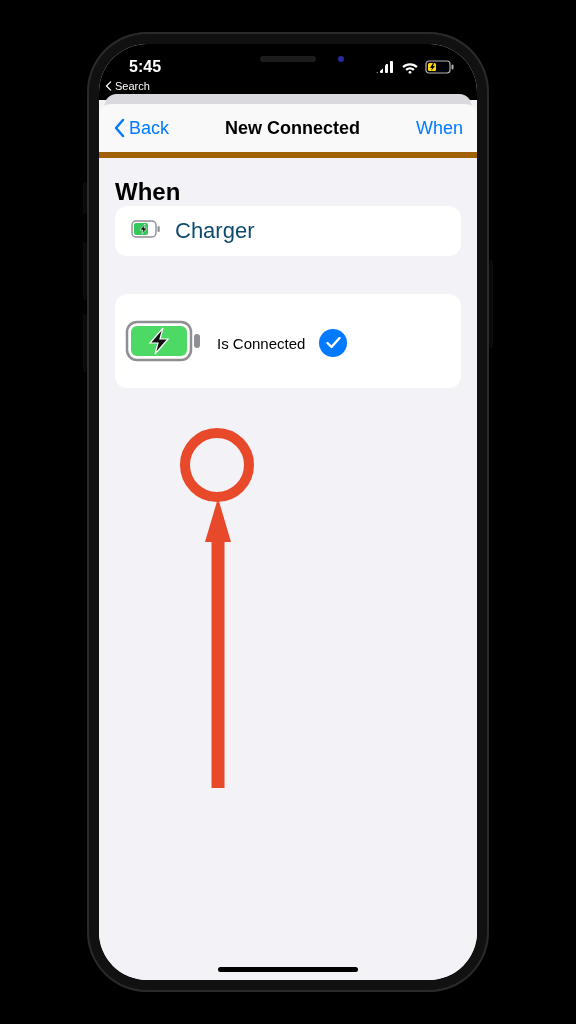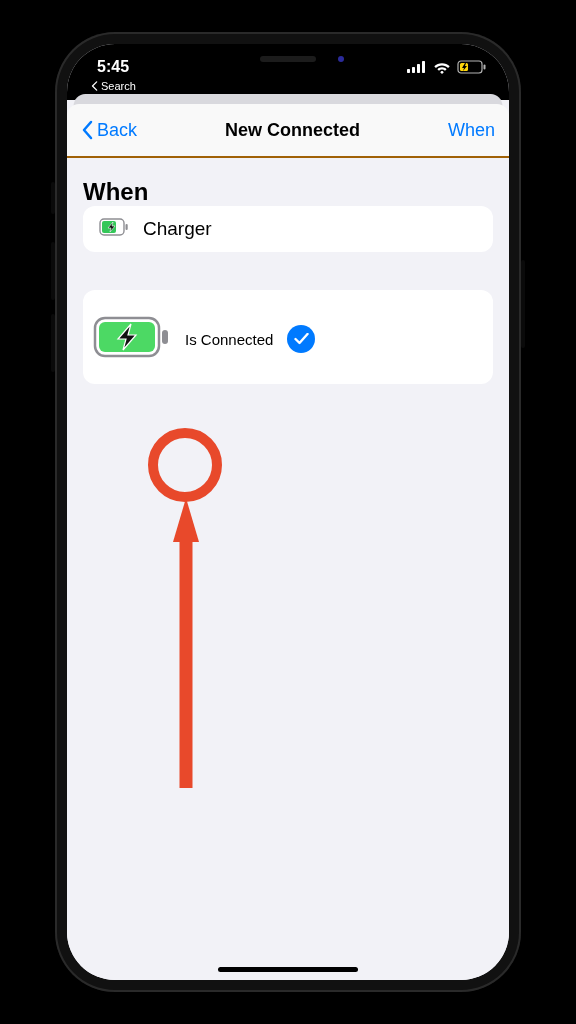--- a/index.html
+++ b/index.html
@@ -10,21 +10,21 @@
     display: flex;
     justify-content: center;
     align-items: center;
     width: 576px;
     height: 1024px;
     overflow: hidden;
   }
   
   .phone {
     position: relative;
-    width: 466px;
+    width: 402px;
     height: 960px;
     background: #111;
     border-radius: 60px;
     padding: 12px;
     box-shadow: inset 0 0 0 2px #2a2a2a;
   }
   .side-btn {
     position: absolute;
     background: #0a0a0a;
     border-radius: 3px;
@@ -65,42 +65,42 @@
   .status-bar {
     height: 56px;
     background: #000;
     color: #fff;
     position: relative;
     font-weight: 600;
     flex-shrink: 0;
   }
   .status-time { position:absolute; left:30px; top:14px; font-size:16px; }
   .status-back {
-    position:absolute; left:24px; top:36px; font-size:11px; font-weight:400;
+    position:absolute; left:6px; top:36px; font-size:11px; font-weight:400;
     display:flex; align-items:center; gap:2px; color:#fff;
   }
   .status-right {
     position:absolute; right:22px; top:16px; display:flex; align-items:center; gap:6px;
   }
   
   .sheet-bg {
     height: 20px;
     background: #d9d9de;
     margin-top: -6px;
     border-top-left-radius: 12px;
     border-top-right-radius: 12px;
     flex-shrink:0;
     transform: scaleX(0.97);
   }
   
   .nav-bar {
     background:#f9f9f9;
     border-top-left-radius: 12px;
     border-top-right-radius: 12px;
-    border-bottom: 2px solid #a16207;
+    border-bottom: 6px solid #a16207;
     height: 54px;
     display:flex; align-items:center; justify-content:space-between;
     padding: 0 14px;
     margin-top:-10px;
     z-index:2;
     flex-shrink:0;
   }
   .nav-btn { color:#007aff; font-size:18px; display:flex; align-items:center; gap:2px; }
   .nav-btn svg { width:14px; height:20px; }
   .nav-title { font-weight:600; font-size:18px; color:#000; }
@@ -113,21 +113,21 @@
   }
   .section-title { font-size:24px; font-weight:700; }
   .card {
     background:#fff;
     border-radius:12px;
   }
   .row {
     display:flex; align-items:center; gap:14px;
     padding:12px 16px;
   }
-  .row-label { font-size:19px; color:#000000; }
+  .row-label { font-size:22px; color:#0c4a6e; }
   .options-card {
     margin-top:38px;
     padding: 26px 10px 22px 10px;
     display:flex;
   }
   .opt {
     flex:1;
     display:flex; flex-direction:row; align-items:center; gap:14px;
   }
   .opt-label { font-size:15px; color:#000; }

